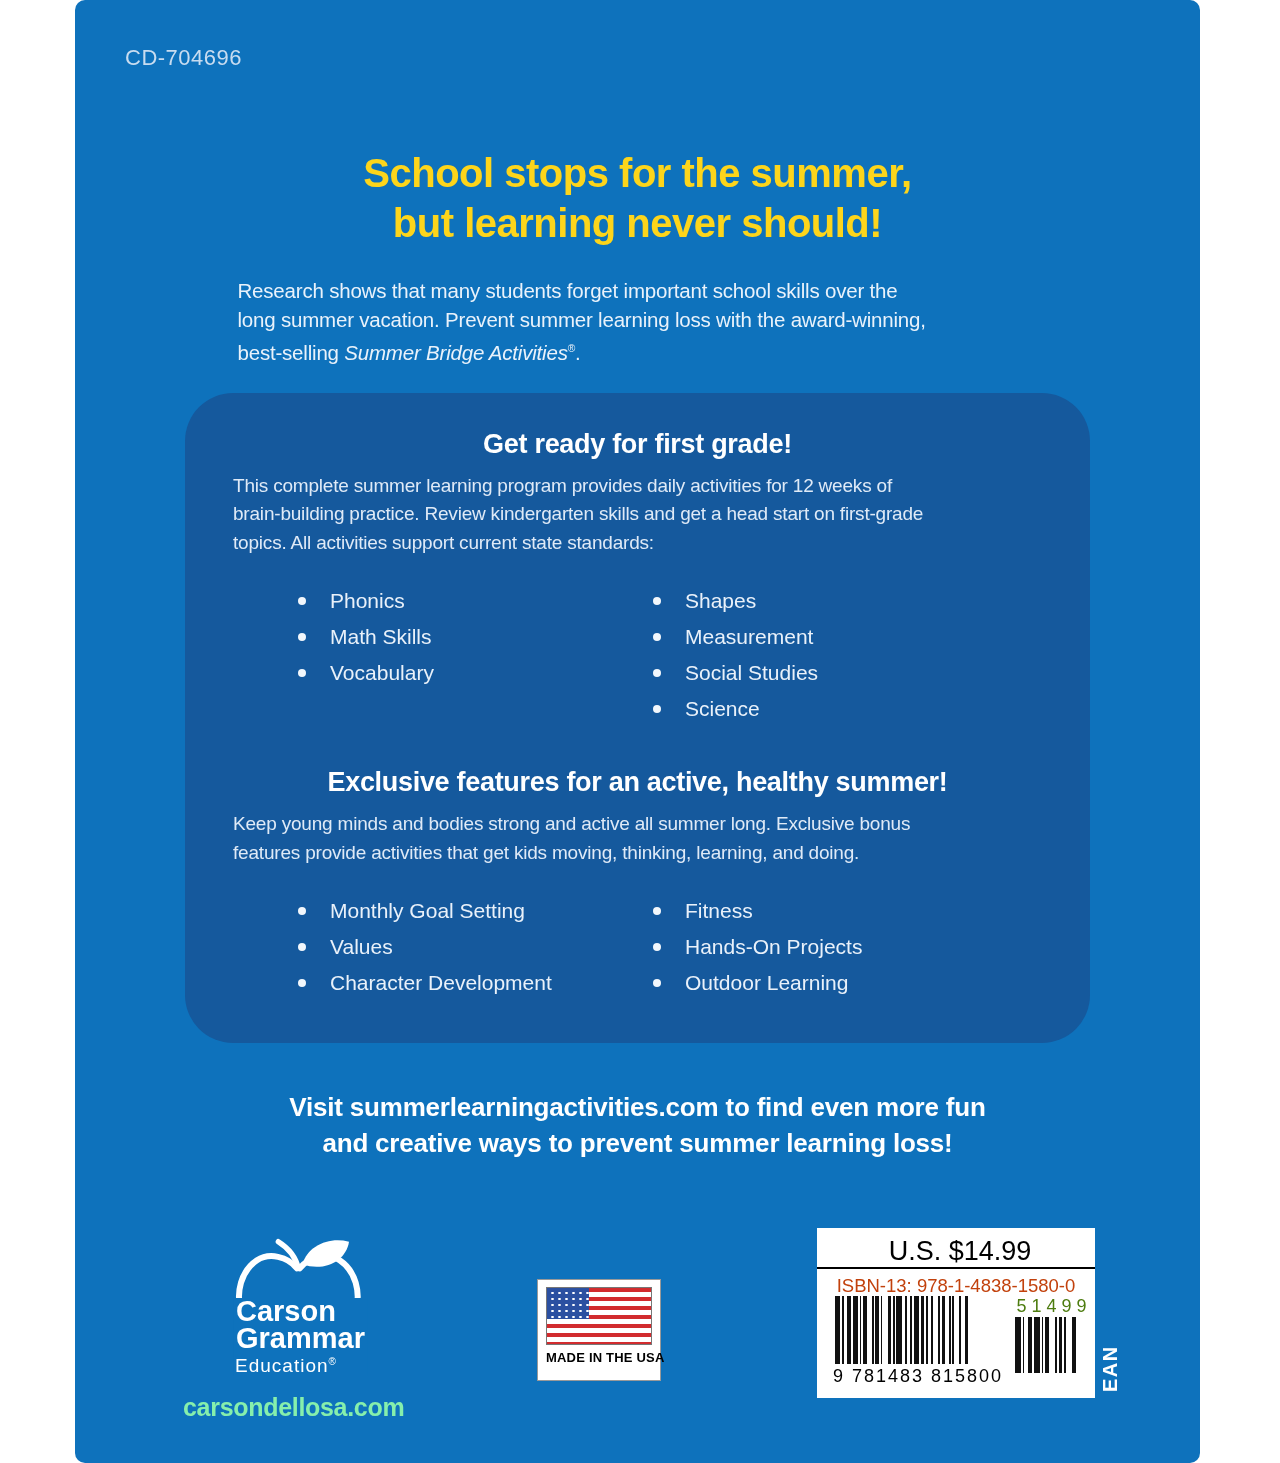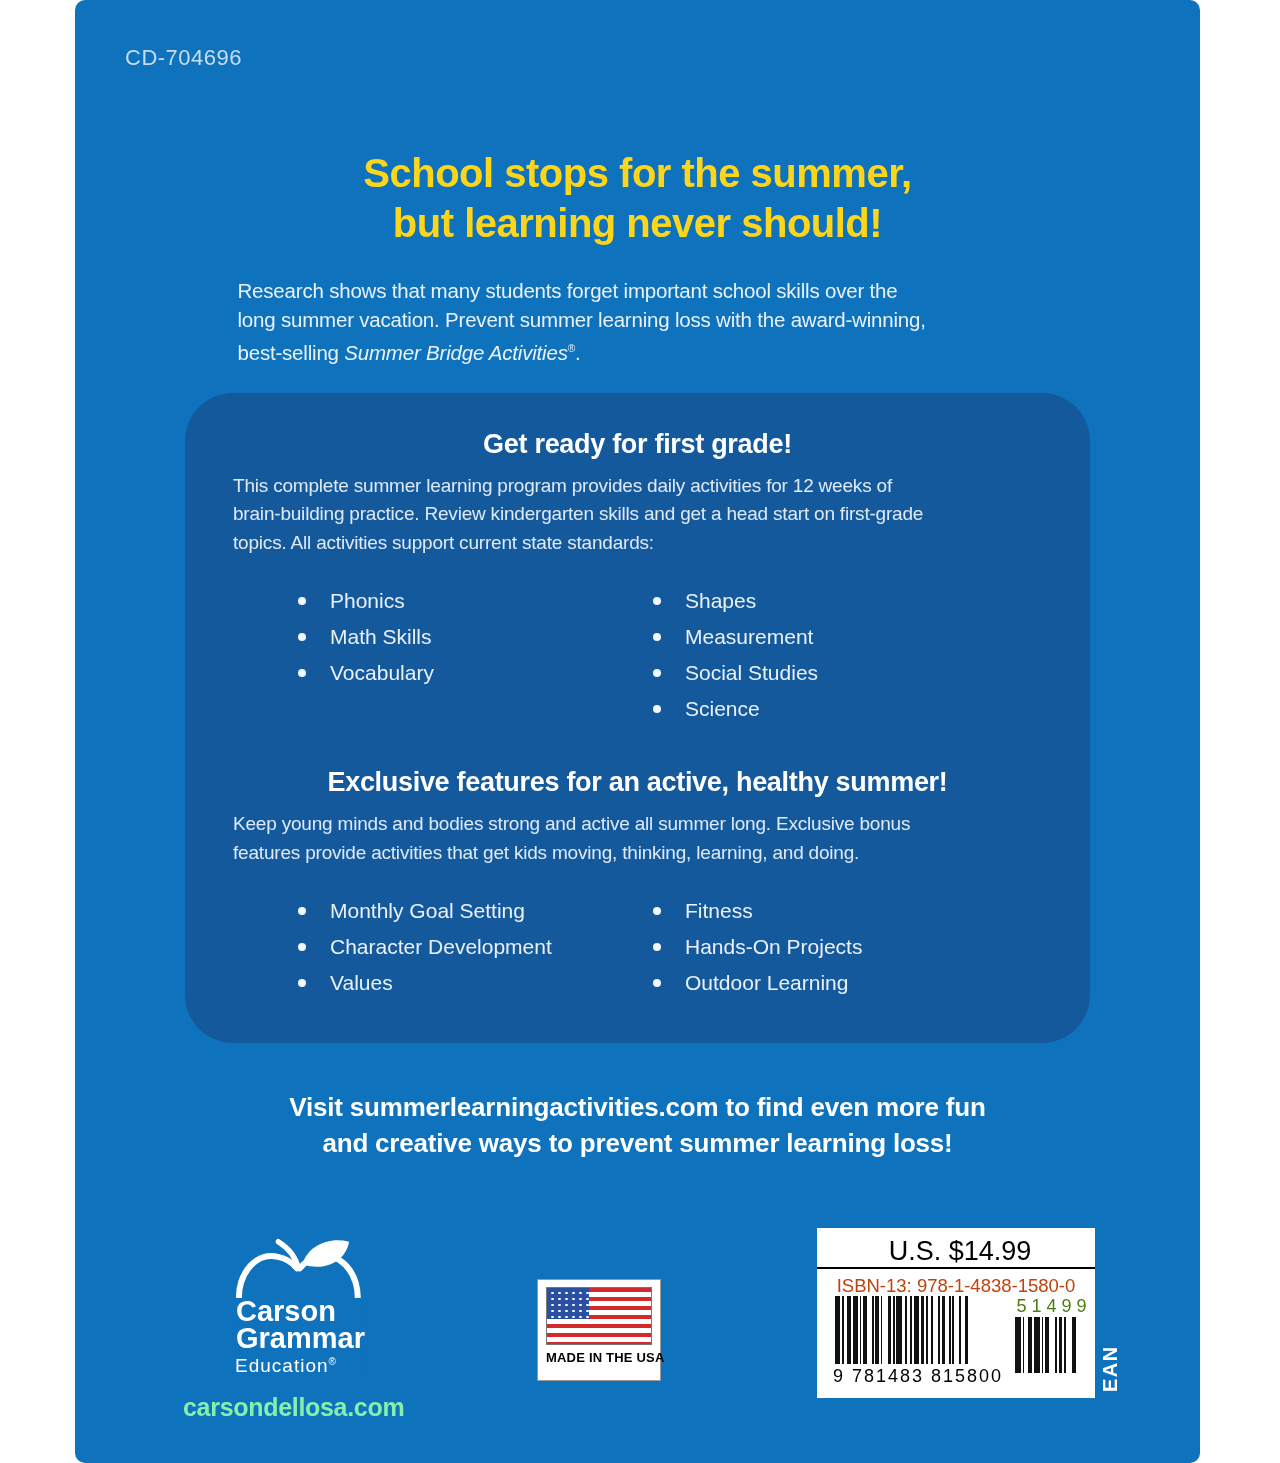--- a/index.html
+++ b/index.html
@@ -125,25 +125,25 @@
         <div class="line">features provide activities that get kids moving, thinking, learning, and doing.</div>
       </div>
     <div class="cols">
       <ul>
           <li>
             <span class="dot"></span>
             <span>Monthly Goal Setting</span>
           </li>
           <li>
             <span class="dot"></span>
+            <span>Values</span>
+          </li>
+          <li>
+            <span class="dot"></span>
             <span>Character Development</span>
-          </li>
-          <li>
-            <span class="dot"></span>
-            <span>Values</span>
           </li>
         </ul>
       <ul>
           <li>
             <span class="dot"></span>
             <span>Fitness</span>
           </li>
           <li>
             <span class="dot"></span>
             <span>Hands-On Projects</span>

